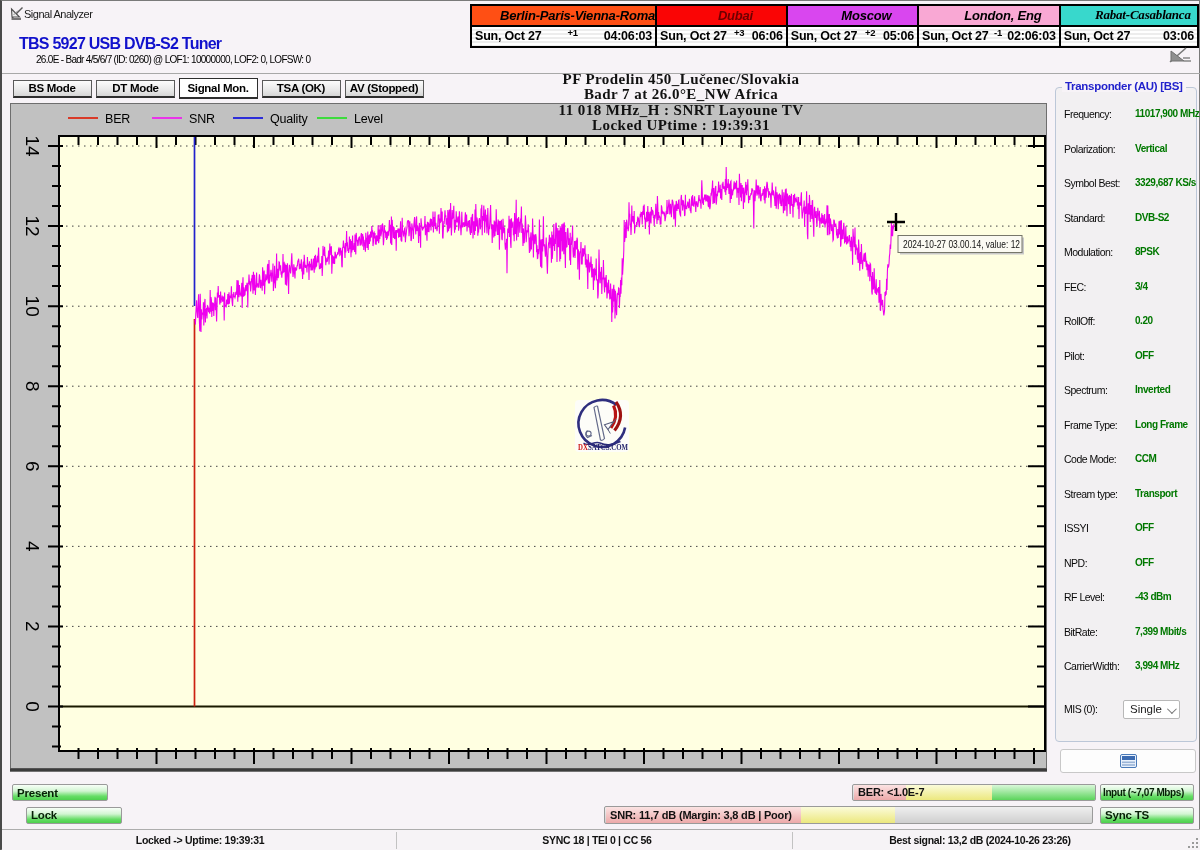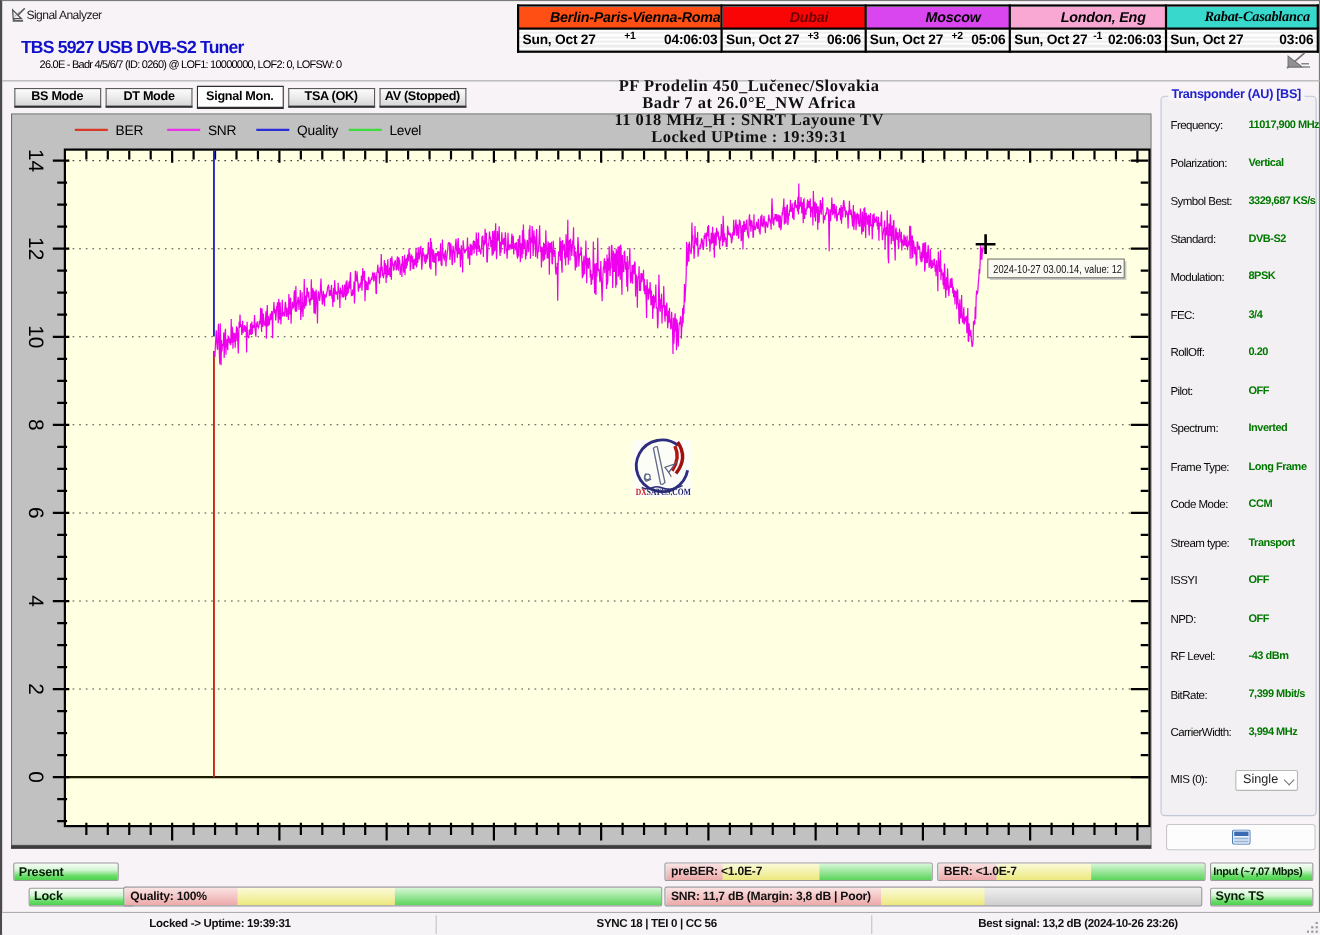--- a/index.html
+++ b/index.html
@@ -226,40 +226,28 @@
   <div id="rbtn">
       <svg style="position:absolute;left:59px;top:4px" width="17" height="14" viewBox="0 0 17 14">
         <rect x="0.5" y="0.5" width="16" height="13" rx="1.5" fill="#eaf2fc" stroke="#4a7ab8"></rect>
         <rect x="2" y="2" width="13" height="4" fill="#3a6ab0"></rect>
         <rect x="2" y="7.5" width="13" height="1.6" fill="#9ab4d6"></rect>
         <rect x="2" y="10.2" width="13" height="1.6" fill="#9ab4d6"></rect>
       </svg>
     </div>
 
   <div class="gbox" style="left:10px;top:783px;width:96px;height:17px;font-size:11.5px">Present</div>
-<div class="barc" style="left:602px;top:782.5px;width:244px;height:17.5px">
-<div class="seg segpink" style="left:1px;width:51px"></div>
-<div class="seg segyel" style="left:52px;width:88px"></div>
-<div class="seg seggreen" style="left:140px;width:103px"></div>
-<div class="barlab" style="left:5px">preBER: &lt;1.0E-7</div>
-</div>
 <div class="barc" style="left:850px;top:782.5px;width:244px;height:17.5px">
 <div class="seg segpink" style="left:1px;width:52px"></div>
 <div class="seg segyel" style="left:53px;width:86px"></div>
 <div class="seg seggreen" style="left:139px;width:104px"></div>
 <div class="barlab" style="left:5px">BER: &lt;1.0E-7</div>
 </div>
 <div class="gbox" style="left:1098px;top:783px;width:94px;height:17px;font-size:10px;letter-spacing:-0.4px;white-space:nowrap;padding-left:2px">Input (~7,07 Mbps)</div>
 <div class="gbox" style="left:24px;top:805.5px;width:96px;height:17px;font-size:11.5px">Lock</div>
-<div class="barc" style="left:109.5px;top:805px;width:490px;height:17.5px">
-<div class="seg segpink" style="left:1px;width:102px"></div>
-<div class="seg segyel" style="left:103px;width:143px"></div>
-<div class="seg seggreen" style="left:246px;width:243px"></div>
-<div class="barlab" style="left:6px">Quality: 100%</div>
-</div>
 <div class="barc" style="left:602px;top:805px;width:489px;height:17.5px">
 <div class="seg segpink" style="left:1px;width:195px"></div>
 <div class="seg segyel" style="left:196px;width:94px"></div>
 <div class="barlab" style="left:5px">SNR: 11,7 dB (Margin: 3,8 dB | Poor)</div>
 </div>
 <div class="gbox" style="left:1098px;top:805.5px;width:94px;height:17px;font-size:11.5px">Sync TS</div>
 
   <div id="sbar">
     <div class="sbt" style="left:198px;">Locked -&gt; Uptime: 19:39:31</div>
     <div class="sbt" style="left:595px;">SYNC 18 | TEI 0 | CC 56</div>

